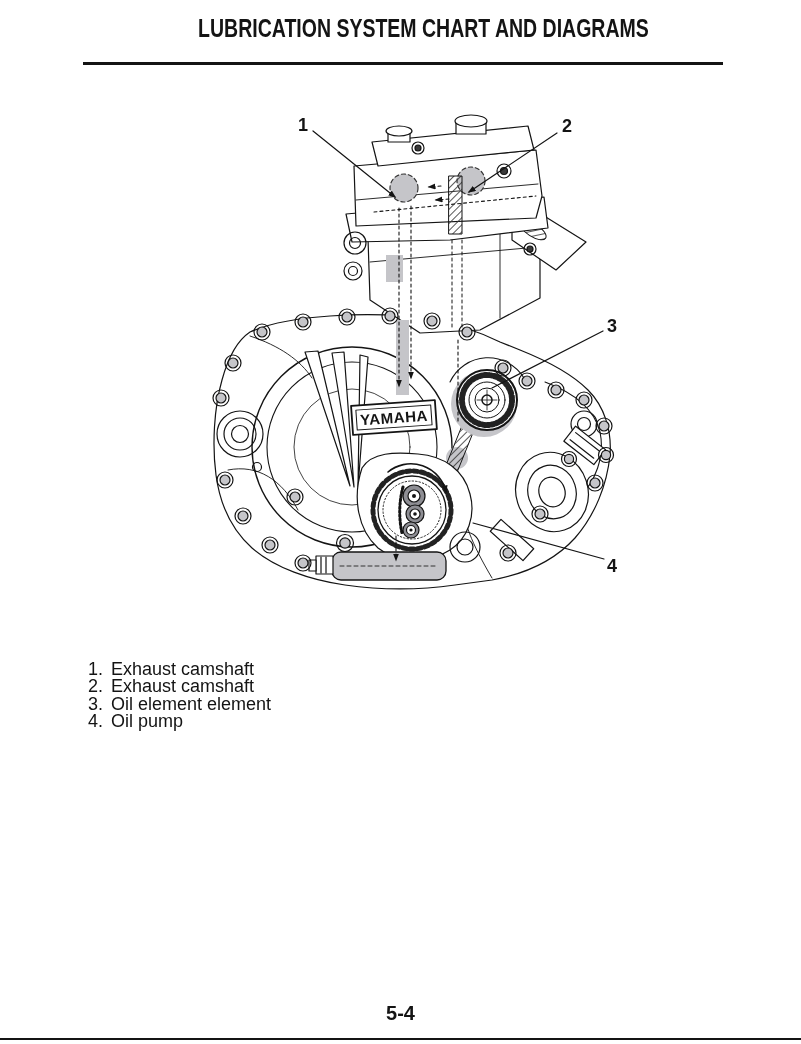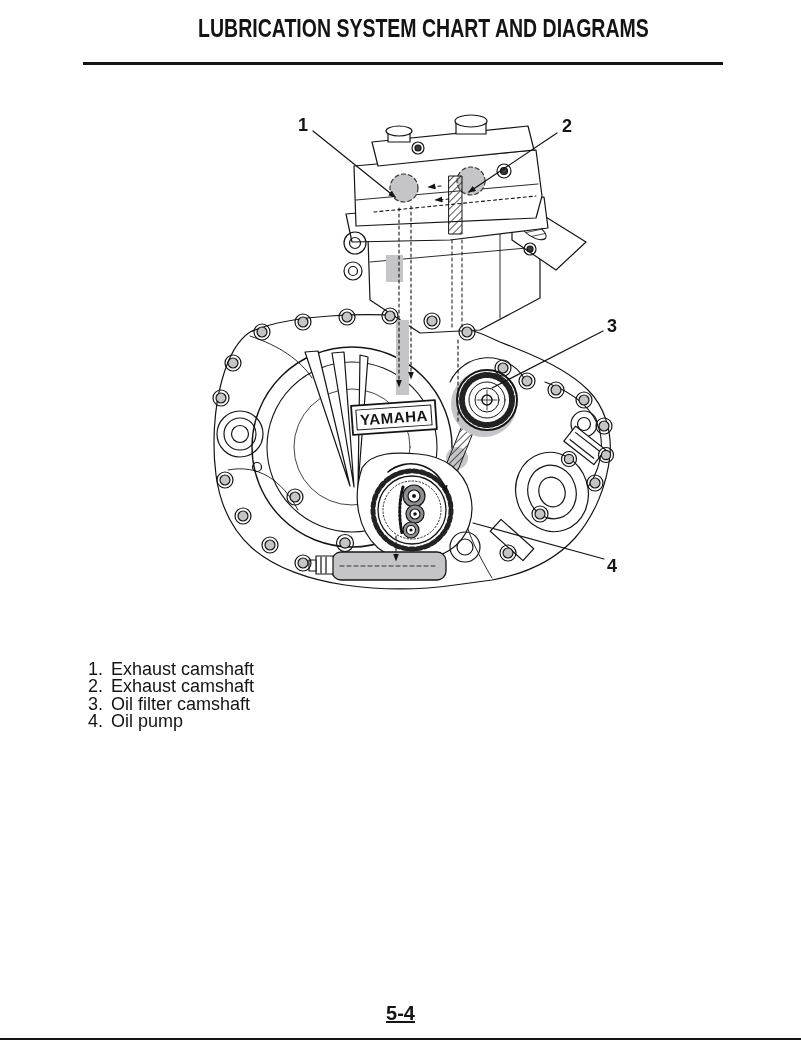--- a/index.html
+++ b/index.html
@@ -49,21 +49,21 @@
   .legend{
     position:absolute;top:661px;left:88px;
     font-size:18px;line-height:17.4px;
     color:var(--ink);
   }
   .legend-row{white-space:nowrap;}
   .legend-num{display:inline-block;width:23px;}
   
   .footer-page-number{
     position:absolute;top:1002px;left:0;width:801px;
-    text-align:center;font-size:20px;font-weight:bold;text-decoration:underline;
+    text-align:center;font-size:20px;font-weight:bold;
   }
   .footer-rule{
     position:absolute;top:1038px;left:0;width:801px;height:2px;
     background:var(--ink);
   }
 </style>
 </head>
 <body>
 
 <div class="page">
@@ -311,21 +311,21 @@
   </svg>
 
   <div class="legend">
     <div class="legend-row">
       <span class="legend-num">1.</span><span>Exhaust camshaft</span>
     </div>
     <div class="legend-row">
       <span class="legend-num">2.</span><span>Exhaust camshaft</span>
     </div>
     <div class="legend-row">
-      <span class="legend-num">3.</span><span>Oil filter camshaft</span>
+      <span class="legend-num">3.</span><span>Oil element element</span>
     </div>
     <div class="legend-row">
       <span class="legend-num">4.</span><span>Oil pump</span>
     </div>
   </div>
 
   <div class="footer-page-number">5-4</div>
   <div class="footer-rule"></div>
 
 </div>

